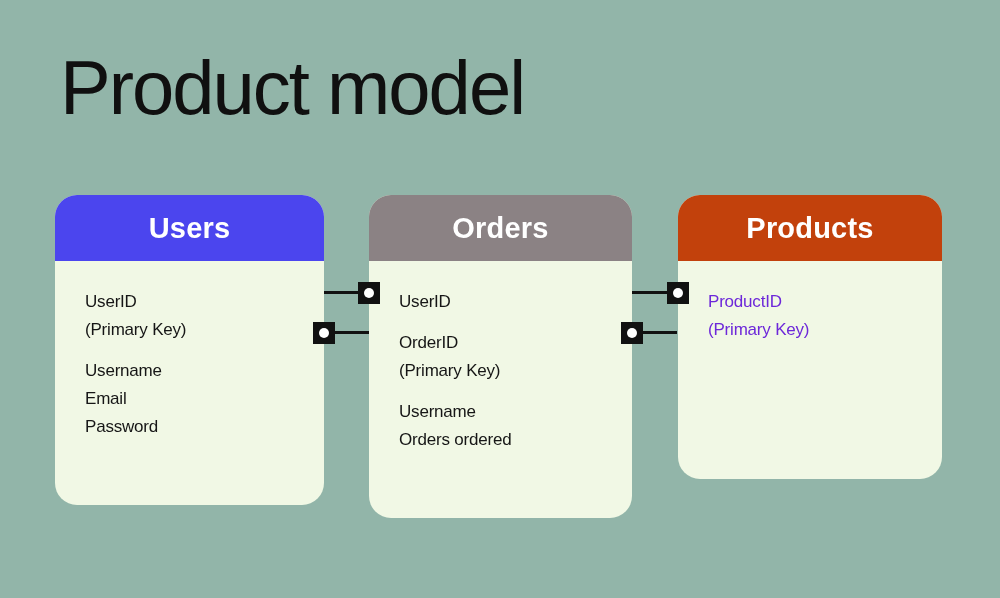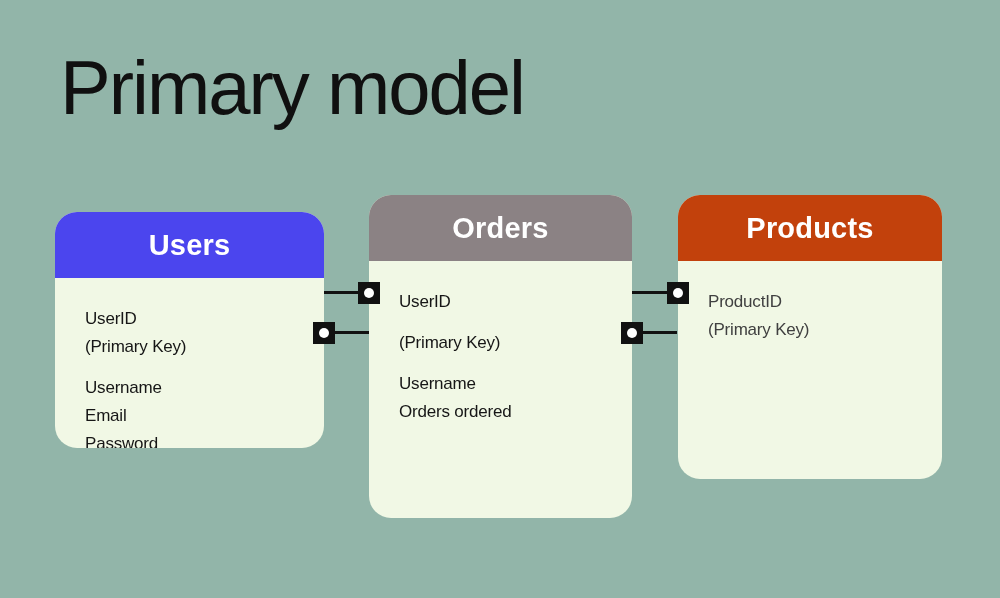--- a/index.html
+++ b/index.html
@@ -19,21 +19,21 @@
     letter-spacing:-2px;
     line-height:1;
     color:#101010;
   }
   .card{
     position:absolute;
     border-radius:22px;
     background:#f1f8e5;
     overflow:hidden;
   }
-  .card-users{left:55px;top:212px;width:269px;height:236px;}
+  .card-users{left:55px;top:195px;width:269px;height:310px;}
   .card-orders{left:369px;top:195px;width:263px;height:323px;}
   .card-products{left:678px;top:195px;width:264px;height:284px;}
   .card-header{
     height:66px;
     display:flex;align-items:center;justify-content:center;
     color:#ffffff;
     font-size:29px;
     font-weight:600;
     letter-spacing:0.2px;
   }
@@ -70,21 +70,21 @@
   .node-a1{left:358px;top:282px;}
   .node-a2{left:313px;top:322px;}
   .node-b1{left:667px;top:282px;}
   .node-b2{left:621px;top:322px;}
 </style>
 </head>
 <body>
 
 <div class="stage" style="background: rgb(146, 181, 169);">
 
-  <h1 class="page-title" style="color: rgb(16, 16, 16);">Primary model</h1>
+  <h1 class="page-title" style="color: rgb(16, 16, 16);">Product model</h1>
 
   <section class="card card-users" style="background: rgb(241, 248, 229);">
     <header class="card-header" style="background: rgb(75, 69, 238); color: rgb(255, 255, 255);">
       <span>Users</span>
     </header>
     <div class="card-body" style="color: rgb(22, 22, 22);">
       <div class="field-group">
         <div class="field-line">UserID</div>
         <div class="field-line">(Primary Key)</div>
       </div>
@@ -98,34 +98,35 @@
 
   <section class="card card-orders" style="background: rgb(241, 248, 229);">
     <header class="card-header" style="background: rgb(139, 130, 132); color: #ffffff;">
       <span>Orders</span>
     </header>
     <div class="card-body" style="color: rgb(22, 22, 22);">
       <div class="field-group">
         <div class="field-line">UserID</div>
       </div>
       <div class="field-group">
+        <div class="field-line">OrderID</div>
         <div class="field-line">(Primary Key)</div>
       </div>
       <div class="field-group">
         <div class="field-line">Username</div>
         <div class="field-line">Orders ordered</div>
       </div>
     </div>
   </section>
 
   <section class="card card-products" style="background: rgb(241, 248, 229);">
     <header class="card-header" style="background: #c2410c; color: rgb(255, 255, 255);">
       <span>Products</span>
     </header>
-    <div class="card-body" style="color: #404040;">
+    <div class="card-body" style="color: #6d28d9;">
       <div class="field-group">
         <div class="field-line">ProductID</div>
         <div class="field-line">(Primary Key)</div>
       </div>
     </div>
   </section>
 
   <div class="link link-a1" style="background-color: rgb(17, 17, 17);"></div>
   <div class="link link-a2" style="background-color: rgb(17, 17, 17);"></div>
   <div class="node node-a1" style="background-color: rgb(17, 17, 17);">

